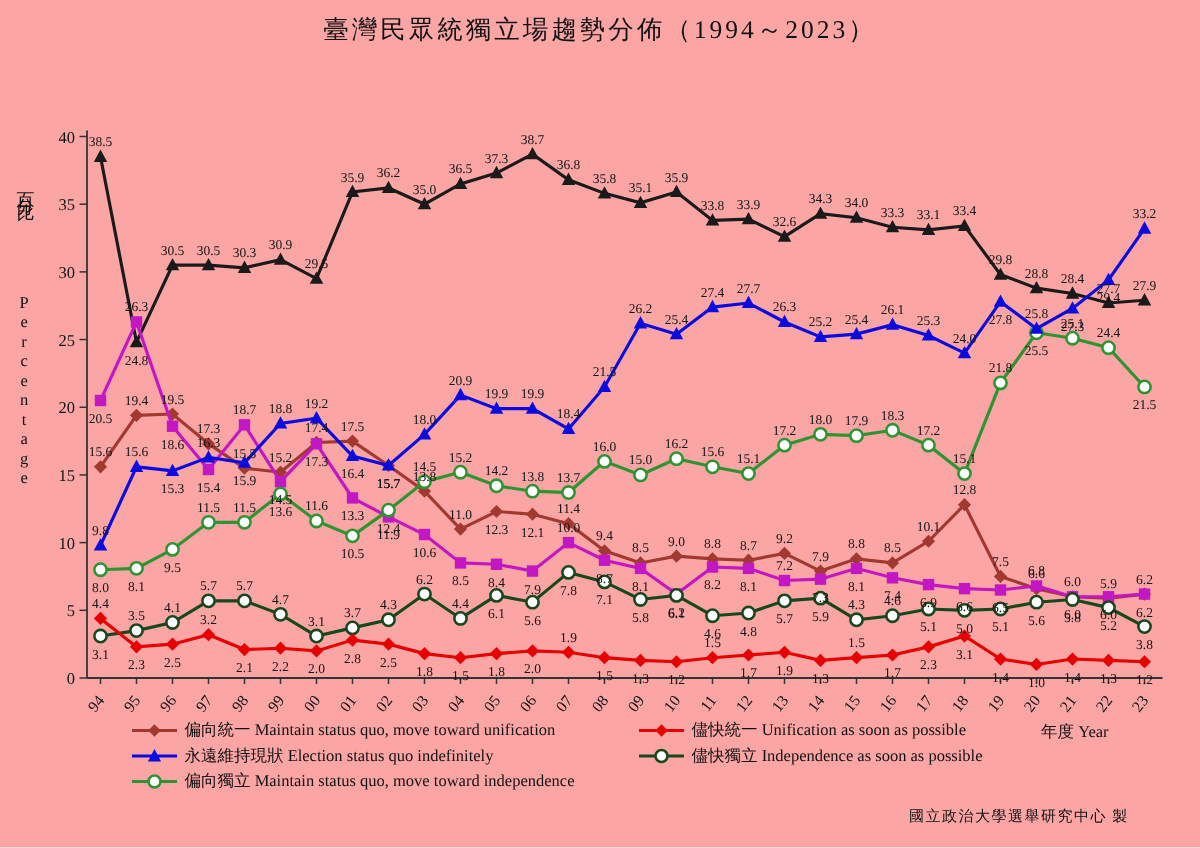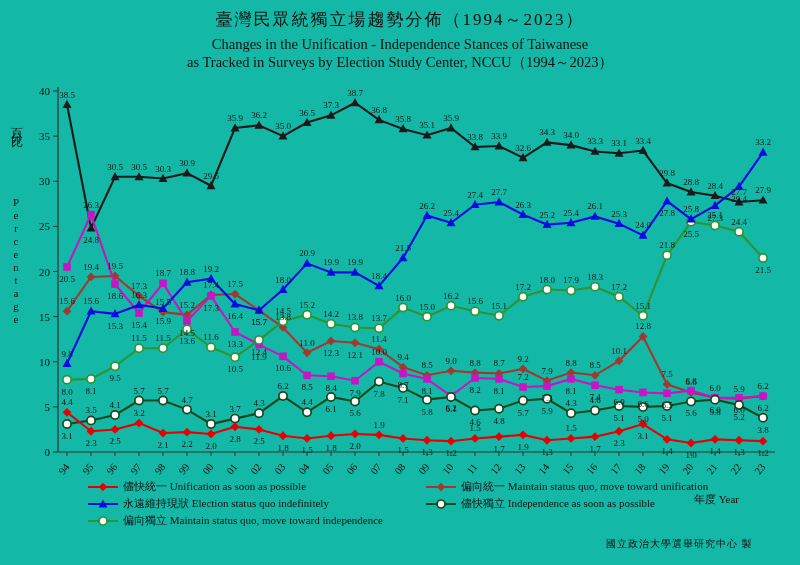--- a/index.html
+++ b/index.html
@@ -1,43 +1,39 @@
 <!DOCTYPE html>
 <html><head>
 <meta charset="utf-8">
 <style>
   html,body{margin:0;padding:0;background:#ffffff;}
-  .page{position:relative;width:800px;height:565px;background:#14b8a6;overflow:hidden;
+  .page{position:relative;width:800px;height:565px;background:#fca5a5;overflow:hidden;
         font-family:"Liberation Serif","DejaVu Serif",serif;color:#111;}
   .titles{position:absolute;top:8px;left:0;width:800px;text-align:center;}
   .title-zh{font-size:17px;letter-spacing:2px;}
   .title-en{font-size:14.5px;line-height:18px;margin-top:4px;}
   .y-label-zh{position:absolute;left:8px;top:118px;writing-mode:vertical-rl;text-orientation:upright;
               font-size:12px;letter-spacing:4px;}
   .y-label-en{position:absolute;left:13px;top:196px;font-size:11px;line-height:13px;
               white-space:pre-line;text-align:center;}
   .chart-svg{position:absolute;left:0;top:0;}
   .legend{position:absolute;left:88px;top:479px;display:grid;
           grid-template-columns:328px auto;column-gap:10px;row-gap:2px;font-size:11px;}
   .legend-item{display:flex;align-items:center;gap:5px;white-space:nowrap;}
   .legend-item svg{flex:0 0 auto;}
-  .x-axis-title{position:absolute;left:694px;top:492px;font-size:11px;}
+  .x-axis-title{position:absolute;left:694px;top:480px;font-size:11px;}
   .credit{position:absolute;left:606px;top:537px;font-size:10px;letter-spacing:1px;}
 </style>
 </head>
 <body>
 
 <div class="page">
 
   <div class="titles">
     <div class="title-zh">臺灣民眾統獨立場趨勢分佈（1994～2023）</div>
-    <div class="title-en">
-      <div>Changes in the Unification - Independence Stances of Taiwanese</div>
-      <div>as Tracked in Surveys by Election Study Center, NCCU（1994～2023）</div>
-    </div>
   </div>
 
   <div class="y-label-zh">百分比</div>
   <div class="y-label-en">P
 e
 r
 c
 e
 n
 t
@@ -579,31 +575,31 @@
         <text x="691" y="457.975" text-anchor="middle" font-size="9" fill="#141414">1.0</text>
         <text x="715" y="454.365" text-anchor="middle" font-size="9" fill="#141414">1.4</text>
         <text x="739" y="455.2675" text-anchor="middle" font-size="9" fill="#141414">1.3</text>
         <text x="763" y="456.17" text-anchor="middle" font-size="9" fill="#141414">1.2</text>
       </g>
     </svg>
 
   <div class="legend">
       <div class="legend-item">
         <svg width="30" height="12">
+          <line x1="0" y1="6" x2="30" y2="6" stroke="#A13931" stroke-width="2"></line>
+          <path d="M 15 1.8 L 19.2 6 L 15 10.2 L 10.8 6 Z" fill="#A13931"></path>
+        </svg>
+        <span>偏向統一 Maintain status quo, move toward unification</span>
+      </div>
+      <div class="legend-item">
+        <svg width="30" height="12">
           <line x1="0" y1="6" x2="30" y2="6" stroke="#E60000" stroke-width="2"></line>
           <path d="M 15 1.8 L 19.2 6 L 15 10.2 L 10.8 6 Z" fill="#E60000"></path>
         </svg>
         <span>儘快統一 Unification as soon as possible</span>
-      </div>
-      <div class="legend-item">
-        <svg width="30" height="12">
-          <line x1="0" y1="6" x2="30" y2="6" stroke="#A13931" stroke-width="2"></line>
-          <path d="M 15 1.8 L 19.2 6 L 15 10.2 L 10.8 6 Z" fill="#A13931"></path>
-        </svg>
-        <span>偏向統一 Maintain status quo, move toward unification</span>
       </div>
       <div class="legend-item">
         <svg width="30" height="12">
           <line x1="0" y1="6" x2="30" y2="6" stroke="#0B0BE0" stroke-width="2"></line>
           <path d="M 15 1.4 L 19.4 9.6 L 10.6 9.6 Z" fill="#0B0BE0"></path>
         </svg>
         <span>永遠維持現狀 Election status quo indefinitely</span>
       </div>
       <div class="legend-item">
         <svg width="30" height="12">

